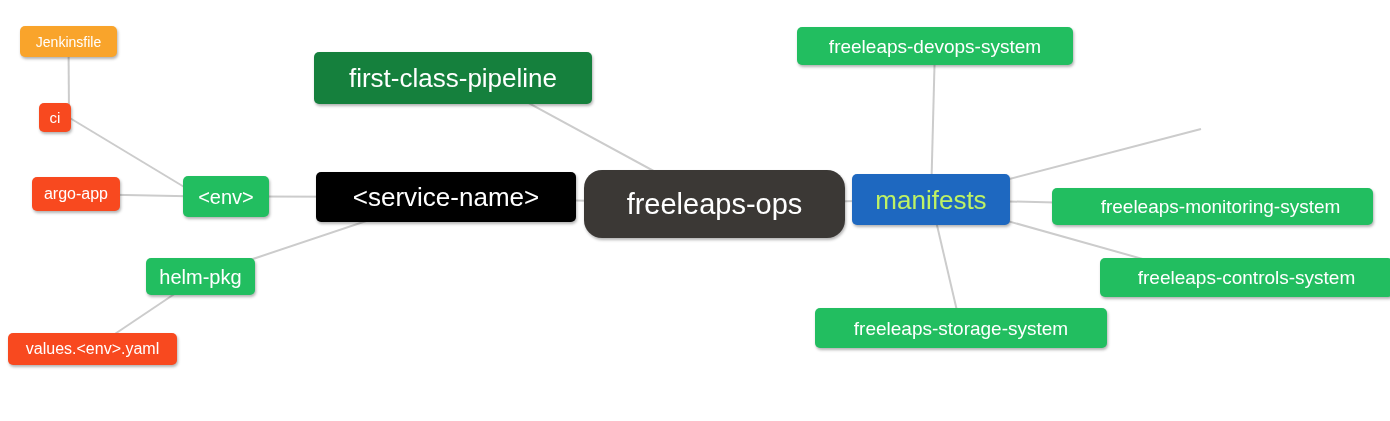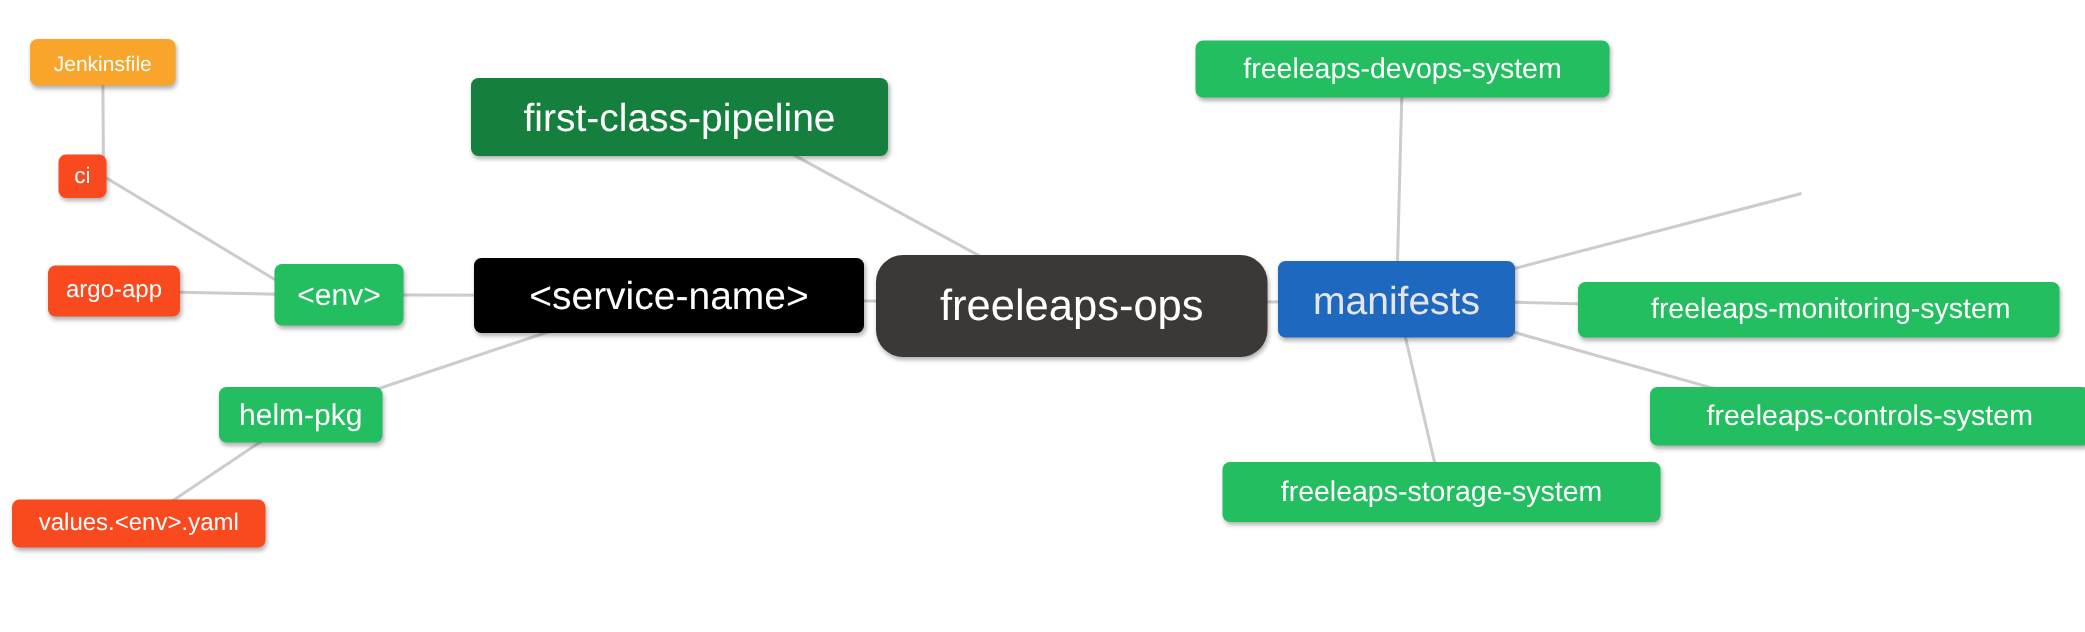--- a/index.html
+++ b/index.html
@@ -60,21 +60,21 @@
     </svg>
 <div class="node" style="left: 584px; top: 170px; width: 261px; height: 68px; background: rgb(59, 56, 53); font-size: 29px; color: rgb(255, 255, 255); border-radius: 18px;">
       <span>freeleaps-ops</span>
     </div>
     <div class="node" style="left: 314px; top: 52px; width: 278px; height: 52px; background: #15803d; font-size: 26px; color: rgb(255, 255, 255);">
       <span>first-class-pipeline</span>
     </div>
     <div class="node" style="left: 316px; top: 172px; width: 260px; height: 50px; background: #000000; font-size: 26px; color: rgb(255, 255, 255);">
       <span>&lt;service-name&gt;</span>
     </div>
-    <div class="node" style="left: 852px; top: 174px; width: 158px; height: 51px; background: rgb(30, 104, 192); font-size: 26px; color: #e5e5e5;">
+    <div class="node" style="left: 852px; top: 174px; width: 158px; height: 51px; background: rgb(30, 104, 192); font-size: 26px; color: #bef264;">
       <span>manifests</span>
     </div>
     <div class="node" style="left: 157px; top: 176px; width: 86px; height: 41px; background: rgb(34, 190, 96); font-size: 20px; color: rgb(255, 255, 255); margin-left: 26px;">
       <span>&lt;env&gt;</span>
     </div>
     <div class="node" style="left: 146px; top: 258px; width: 109px; height: 37px; background: rgb(34, 190, 96); font-size: 20px; color: rgb(255, 255, 255); text-align: center;">
       <span>helm-pkg</span>
     </div>
     <div class="node" style="left: 797px; top: 27px; width: 276px; height: 38px; background: rgb(34, 190, 96); font-size: 19px; color: rgb(255, 255, 255);">
       <span>freeleaps-devops-system</span>

